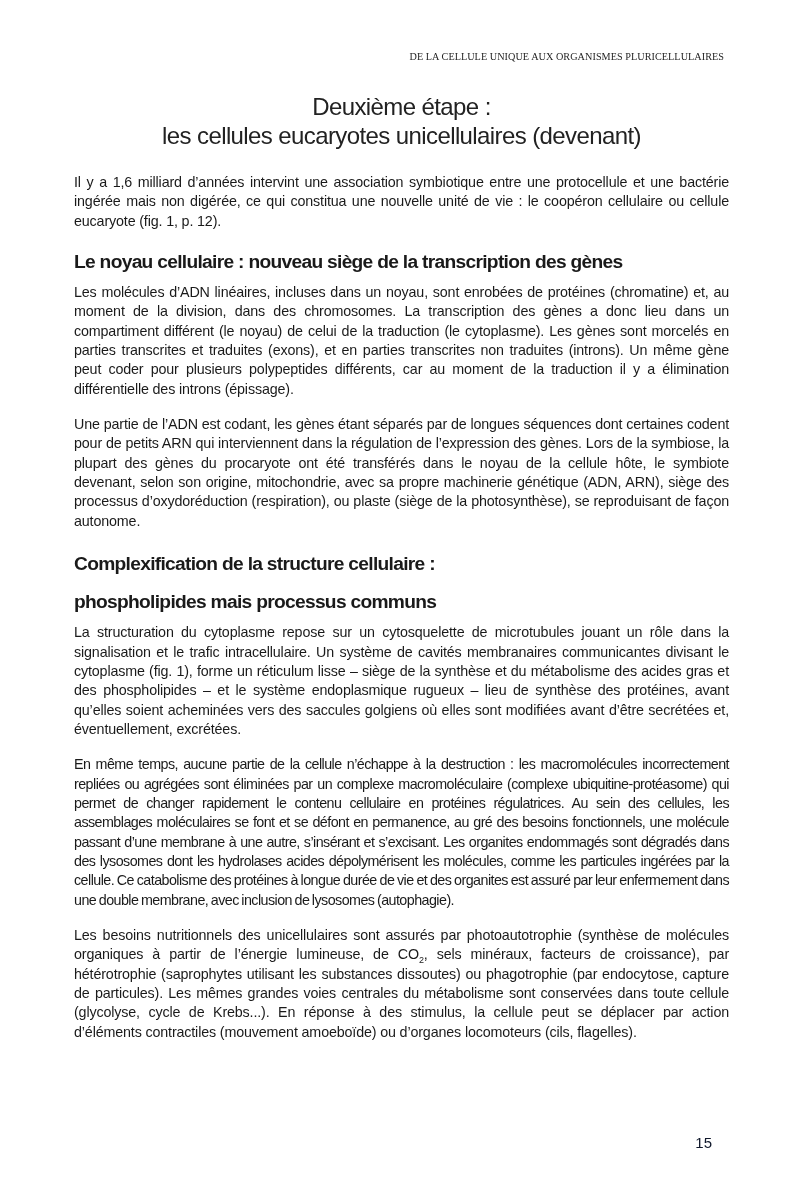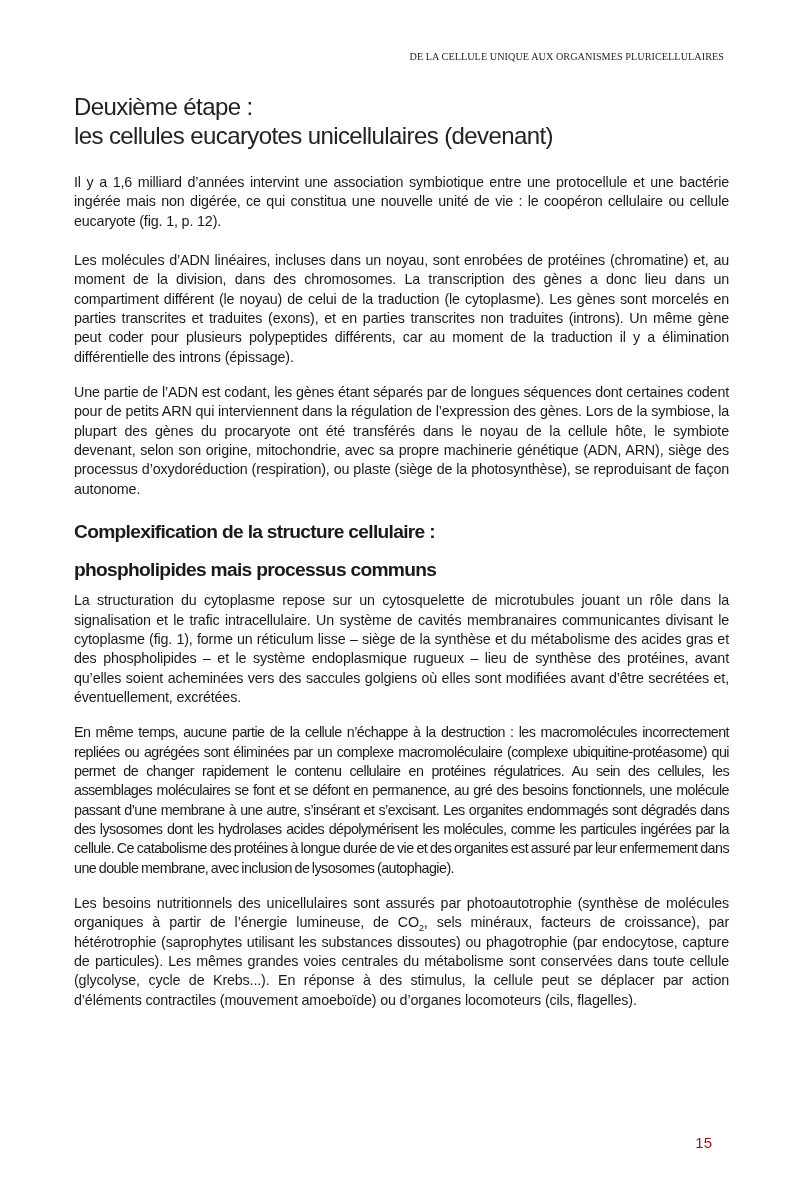--- a/index.html
+++ b/index.html
@@ -32,21 +32,21 @@
       width: 655px;
     }
     .chapter-title {
       font-size: 24px;
       font-weight: normal;
       line-height: 29px;
       letter-spacing: -0.6px;
       color: #222222;
       margin: 0 0 23px 0;
     }
-    .chapter-title span { display: block; }
+    .chapter-title span { display: block; text-align: center; }
     p {
       margin: 0;
       font-size: 14.3px;
       line-height: 19.35px;
       text-align: justify;
       letter-spacing: -0.15px;
     }
     p.intro { margin-bottom: 20px; }
     p + p { margin-top: 16px; }
     .section-heading {
@@ -60,38 +60,39 @@
     .section-heading span { display: block; margin-top: 17px; }
     .section { margin-bottom: 22px; }
     .section.first { margin-top: 0; }
     p.tighter { letter-spacing: -0.55px; word-spacing: -0.9px; }
     sub { font-size: 9px; line-height: 0; }
     .page-number {
       position: absolute;
       top: 1134px;
       right: 88px;
       font-size: 15px;
-      color: #7f1d1d;
+      color: #0f172a;
     }
   </style>
 </head>
 <body>
 
 <div class="running-header">DE LA CELLULE UNIQUE AUX ORGANISMES PLURICELLULAIRES</div>
 
 <div class="content">
 
   <h1 class="chapter-title">
     <span>Deuxième étape :</span>
     <span>les cellules eucaryotes unicellulaires (devenant)</span>
   </h1>
 
   <p class="intro">Il y a 1,6 milliard d’années intervint une association symbiotique entre une protocellule et une bactérie ingérée mais non digérée, ce qui constitua une nouvelle unité de vie : le coopéron cellulaire ou cellule eucaryote (fig. 1, p. 12).</p>
 
   <div class="section first">
+    <h2 class="section-heading">Le noyau cellulaire : nouveau siège de la transcription des gènes</h2>
     <p>Les molécules d’ADN linéaires, incluses dans un noyau, sont enrobées de protéines (chromatine) et, au moment de la division, dans des chromosomes. La transcription des gènes a donc lieu dans un compartiment différent (le noyau) de celui de la traduction (le cytoplasme). Les gènes sont morcelés en parties transcrites et traduites (exons), et en parties transcrites non traduites (introns). Un même gène peut coder pour plusieurs polypeptides différents, car au moment de la traduction il y a élimination différentielle des introns (épissage).</p>
     <p>Une partie de l’ADN est codant, les gènes étant séparés par de longues séquences dont certaines codent pour de petits ARN qui interviennent dans la régulation de l’expression des gènes. Lors de la symbiose, la plupart des gènes du procaryote ont été transférés dans le noyau de la cellule hôte, le symbiote devenant, selon son origine, mitochondrie, avec sa propre machinerie génétique (ADN, ARN), siège des processus d’oxydoréduction (respiration), ou plaste (siège de la photosynthèse), se reproduisant de façon autonome.</p>
   </div>
 
   <div class="section">
     <h2 class="section-heading">
       <span>Complexification de la structure cellulaire :</span>
       <span>phospholipides mais processus communs</span>
     </h2>
     <p>La structuration du cytoplasme repose sur un cytosquelette de microtubules jouant un rôle dans la signalisation et le trafic intracellulaire. Un système de cavités membranaires communicantes divisant le cytoplasme (fig. 1), forme un réticulum lisse – siège de la synthèse et du métabolisme des acides gras et des phospholipides – et le système endoplasmique rugueux – lieu de synthèse des protéines, avant qu’elles soient acheminées vers des saccules golgiens où elles sont modifiées avant d’être secrétées et, éventuellement, excrétées.</p>

